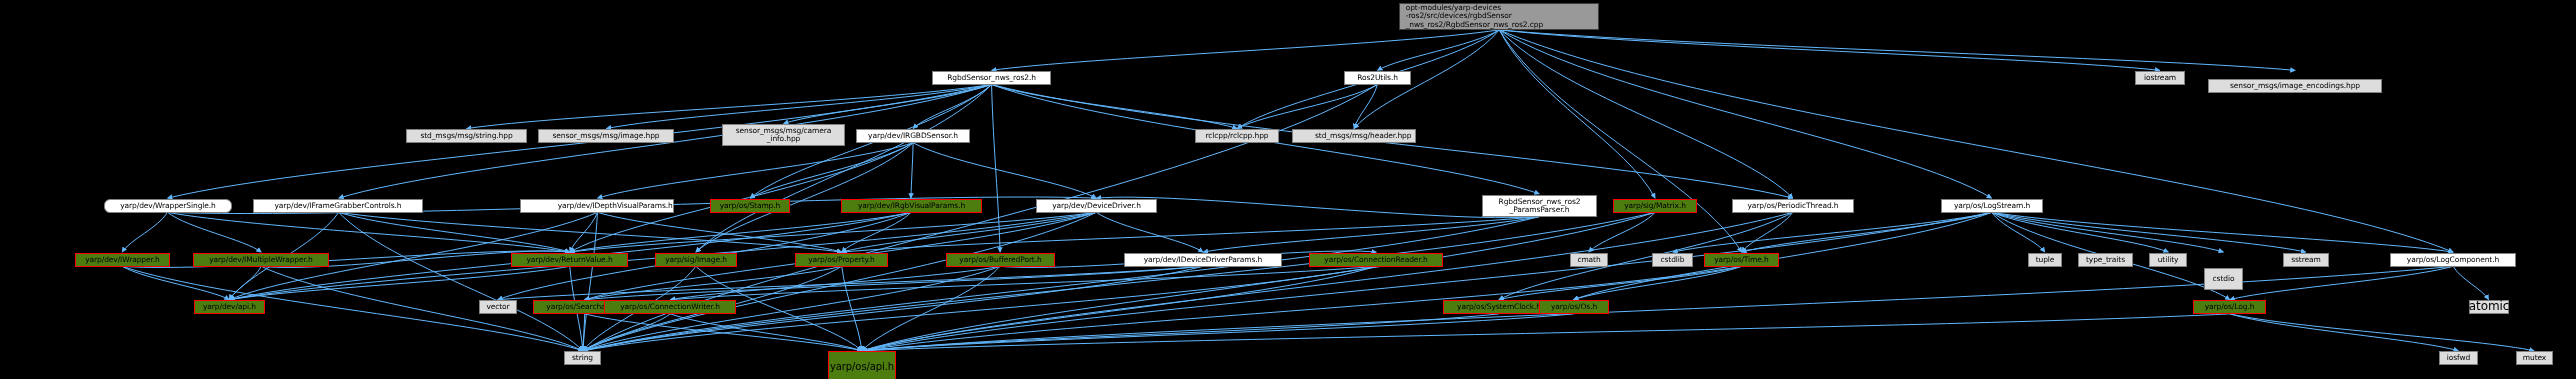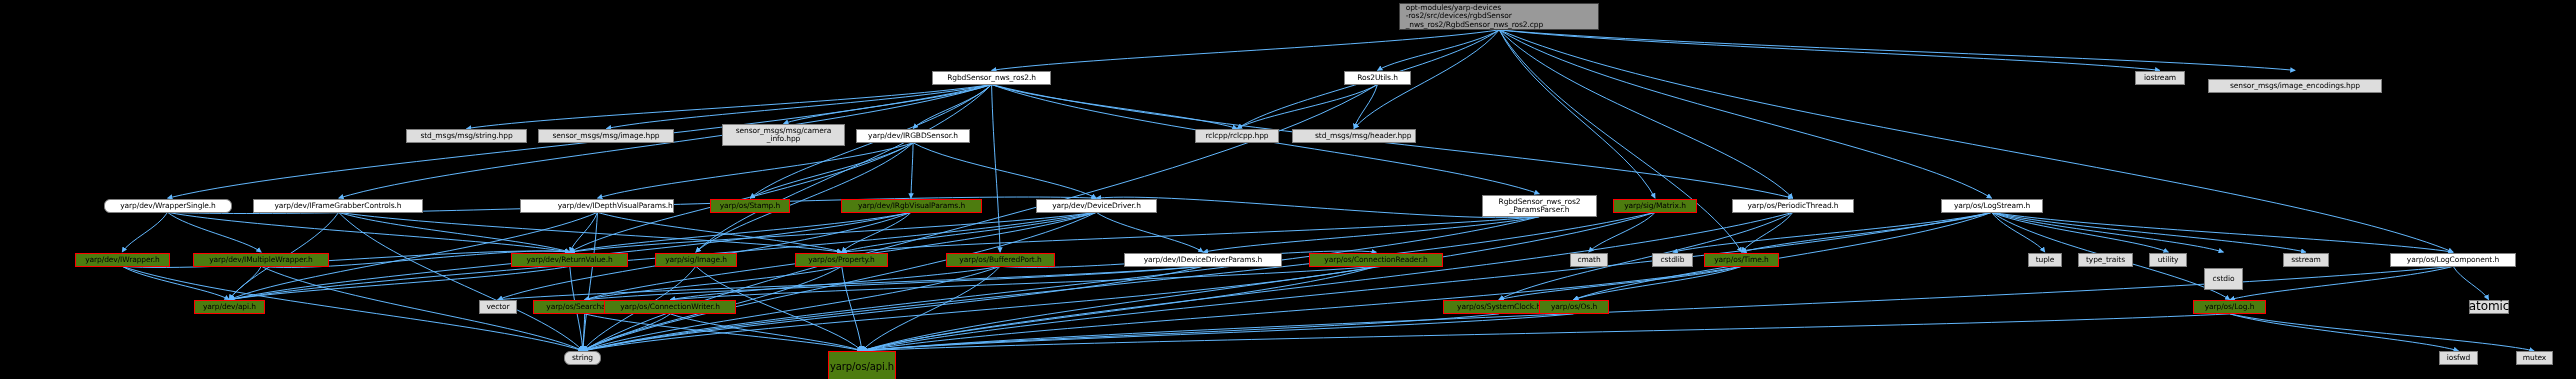--- a/index.html
+++ b/index.html
@@ -230,19 +230,19 @@
       <div class="node n-sys" style="left: 2283px; top: 253px; width: 46px; height: 13.5px; font-size: 7.5px;"><span>sstream</span></div>
       <div class="node n-loc" style="left: 2390px; top: 253px; width: 126px; height: 13.5px; font-size: 7.5px;"><span>yarp/os/LogComponent.h</span></div>
       <div class="node n-red" style="left: 194px; top: 300px; width: 71px; height: 13.5px; font-size: 7.5px;"><span>yarp/dev/api.h</span></div>
       <div class="node n-sys" style="left: 479px; top: 300px; width: 38px; height: 13.5px; font-size: 7.5px;"><span>vector</span></div>
       <div class="node n-red" style="left: 533px; top: 300px; width: 104px; height: 13.5px; font-size: 7.5px;"><span>yarp/os/Searchable.h</span></div>
       <div class="node n-red" style="left: 604px; top: 300px; width: 132px; height: 13.5px; font-size: 7.5px;"><span>yarp/os/ConnectionWriter.h</span></div>
       <div class="node n-red" style="left: 1443px; top: 300px; width: 112px; height: 13.5px; font-size: 7.5px;"><span>yarp/os/SystemClock.h</span></div>
       <div class="node n-red" style="left: 1539px; top: 300px; width: 70px; height: 13.5px; font-size: 7.5px;"><span>yarp/os/Os.h</span></div>
       <div class="node n-red" style="left: 2193px; top: 300px; width: 73px; height: 13.5px; font-size: 7.5px;"><span>yarp/os/Log.h</span></div>
       <div class="node n-sys" style="left: 2469px; top: 300px; width: 40px; height: 13.5px; font-size: 12px;"><span>atomic</span></div>
-      <div class="node n-sys" style="left: 564px; top: 351px; width: 37px; height: 13.5px; font-size: 7.5px; border-radius: 6px;"><span>string</span></div>
+      <div class="node n-sys" style="left: 564px; top: 351px; width: 37px; height: 13.5px; font-size: 7.5px;"><span>string</span></div>
       <div class="node n-red" style="left: 828px; top: 351px; width: 68px; height: 31px; font-size: 10px;"><span>yarp/os/api.h</span></div>
       <div class="node n-sys" style="left: 2439px; top: 351px; width: 39px; height: 13.5px; font-size: 7.5px;"><span>iosfwd</span></div>
       <div class="node n-sys" style="left: 2516px; top: 351px; width: 37px; height: 13.5px; font-size: 7.5px;"><span>mutex</span></div>
     </div>
 </div>
 
 
 </body></html>

